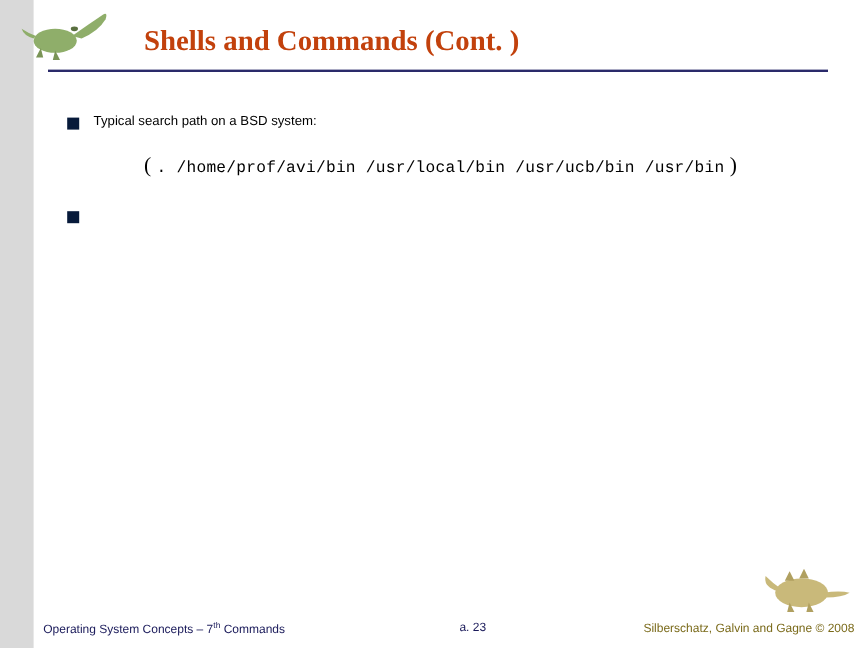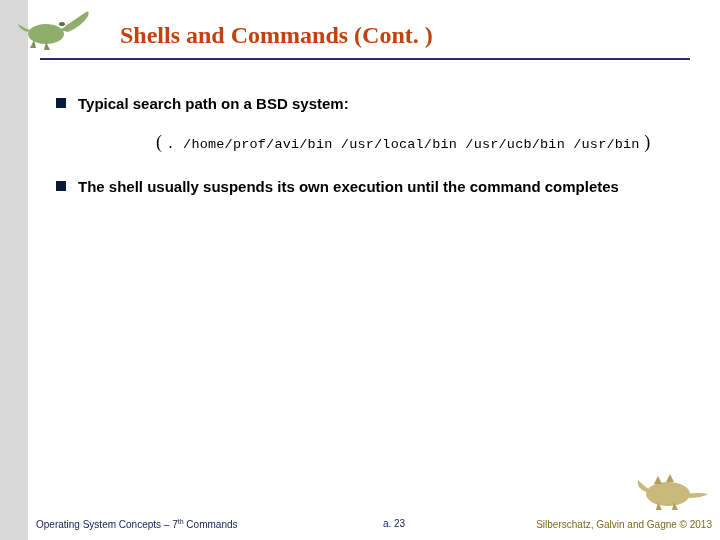--- a/index.html
+++ b/index.html
@@ -63,27 +63,27 @@
   }
   .bullet {
     width: 10px;
     height: 10px;
     background: #071a3a;
     margin-top: 4px;
     margin-right: 12px;
     flex: 0 0 auto;
   }
   .bullet-text {
-    font-size: 15px;
-    font-weight: bold;
+    font-size: 11px;
+    font-weight: normal;
     color: #000;
     line-height: 1.35;
   }
   .path-block {
-    margin: 14px 0 24px 100px;
+    margin: 14px 0 24px 64px;
     font-size: 15px;
     color: #000;
     font-family: "Times New Roman", serif;
   }
   .path-block .paren {
     font-family: "Times New Roman", serif;
     font-size: 18px;
   }
   .path-block .mono {
     font-family: "Courier New", monospace;
@@ -142,21 +142,20 @@
     <div class="bullet"></div>
     <div class="bullet-text">Typical search path on a BSD system:</div>
   </div>
 
   <div class="path-block">
     <span class="paren">( </span><span class="mono">. /home/prof/avi/bin /usr/local/bin /usr/ucb/bin /usr/bin</span><span class="paren"> )</span>
   </div>
 
   <div class="bullet-row">
     <div class="bullet"></div>
-    <div class="bullet-text">The shell usually suspends its own execution until the command completes</div>
   </div>
 
 </div>
 
 <div class="dino-br">
   <svg viewBox="0 0 78 44" width="78" height="44">
     <ellipse cx="34" cy="26" rx="22" ry="12" fill="#c9b97a"></ellipse>
     <path d="M12 24 Q2 20 4 12 Q10 18 16 22 Z" fill="#c9b97a"></path>
     <path d="M52 26 Q66 24 74 26 Q68 30 54 30 Z" fill="#c9b97a"></path>
     <path d="M24 34 L22 42 L28 42 Z" fill="#b0a060"></path>
@@ -164,14 +163,14 @@
     <path d="M20 16 L24 8 L28 16 Z" fill="#b0a060"></path>
     <path d="M32 14 L36 6 L40 14 Z" fill="#b0a060"></path>
   </svg>
 </div>
 
 <div class="footer">
   <span class="footer-left">
     <span>Operating System Concepts – 7</span><sup>th</sup><span> Commands</span>
   </span>
   <span class="footer-center">a. 23</span>
-  <span class="footer-right">Silberschatz, Galvin and Gagne © 2013</span>
+  <span class="footer-right">Silberschatz, Galvin and Gagne © 2008</span>
 </div>
 
 </body></html>

